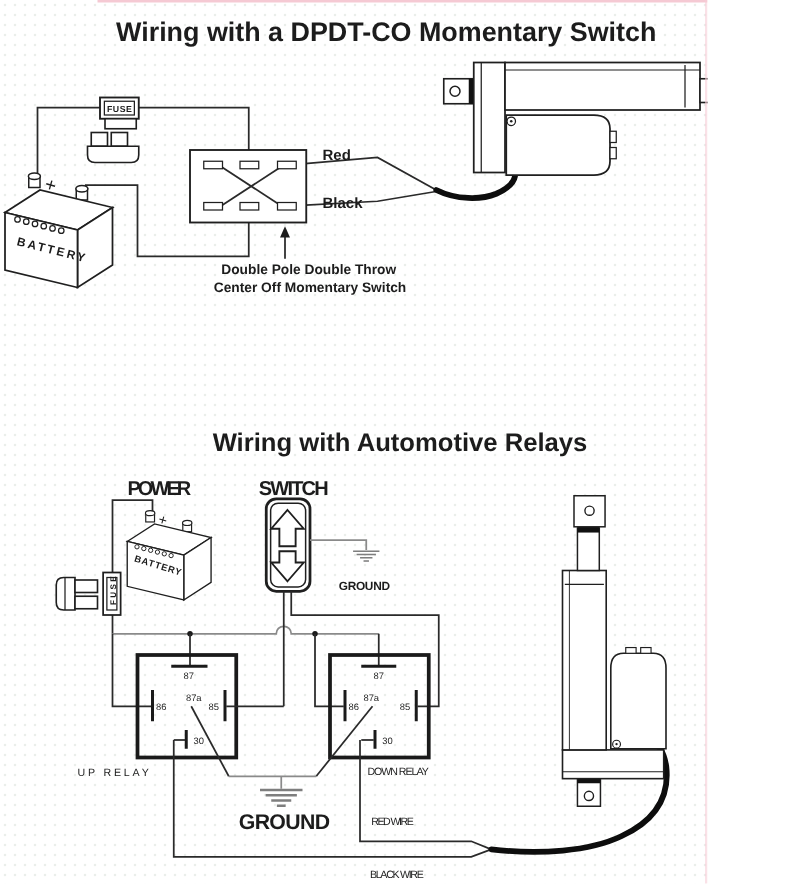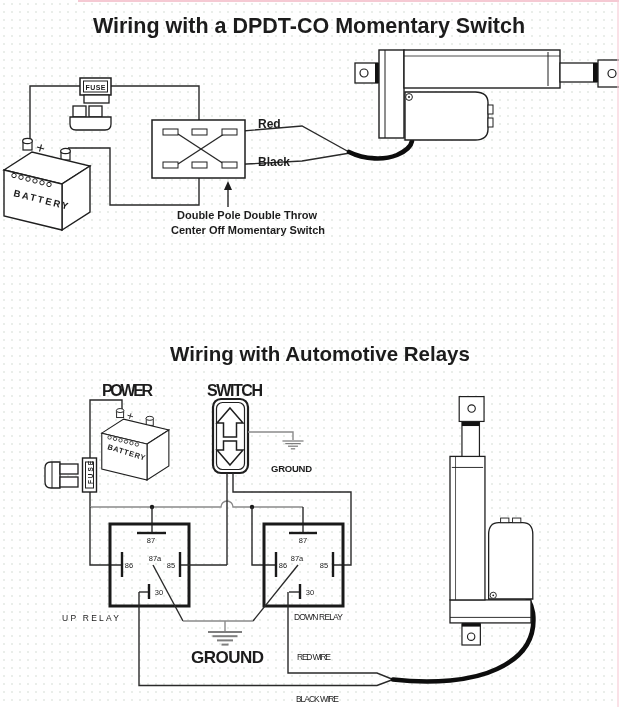--- a/index.html
+++ b/index.html
@@ -1,17 +1,17 @@
 <!DOCTYPE html>
 <html><head>
 <meta charset="utf-8">
 <style>
   html,body{margin:0;padding:0;background:#fff;}
   .page{
-    position:relative;width:619px;height:707px;overflow:hidden;
+    position:relative;width:566px;height:707px;overflow:hidden;
     background-color:#ffffff;
     background-image:radial-gradient(rgba(150,170,150,.20) 1px, transparent 1.3px);
     background-size:8px 8px;
     font-family:"Liberation Sans", sans-serif;
   }
   .page::before{content:"";position:absolute;left:78px;right:0;top:0;height:2px;background:#f3bcc8;opacity:.8;}
   .page::after{content:"";position:absolute;right:0;top:0;bottom:0;width:2px;background:#f6cdd7;opacity:.6;}
   svg text{fill:#1c1c1c;}
   .comp{stroke:#1f1f1f;fill:#ffffff;}
   .wire{stroke:#2a2a2a;fill:none;stroke-width:1.4;}

